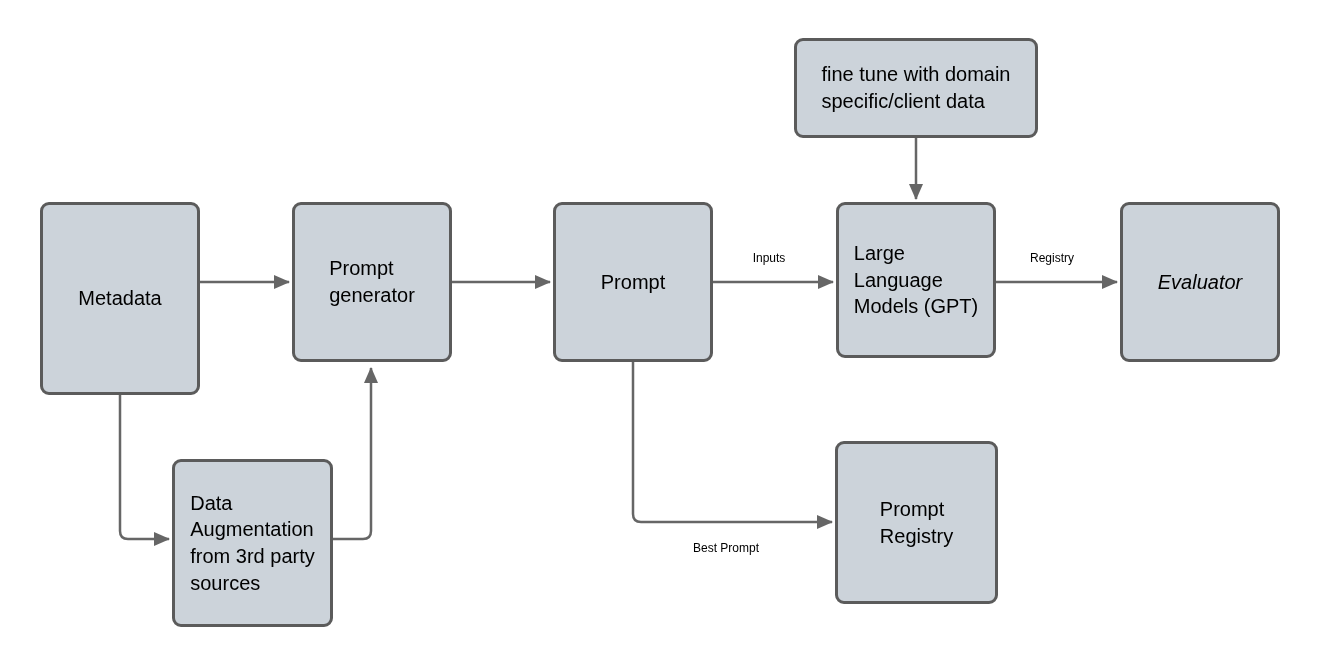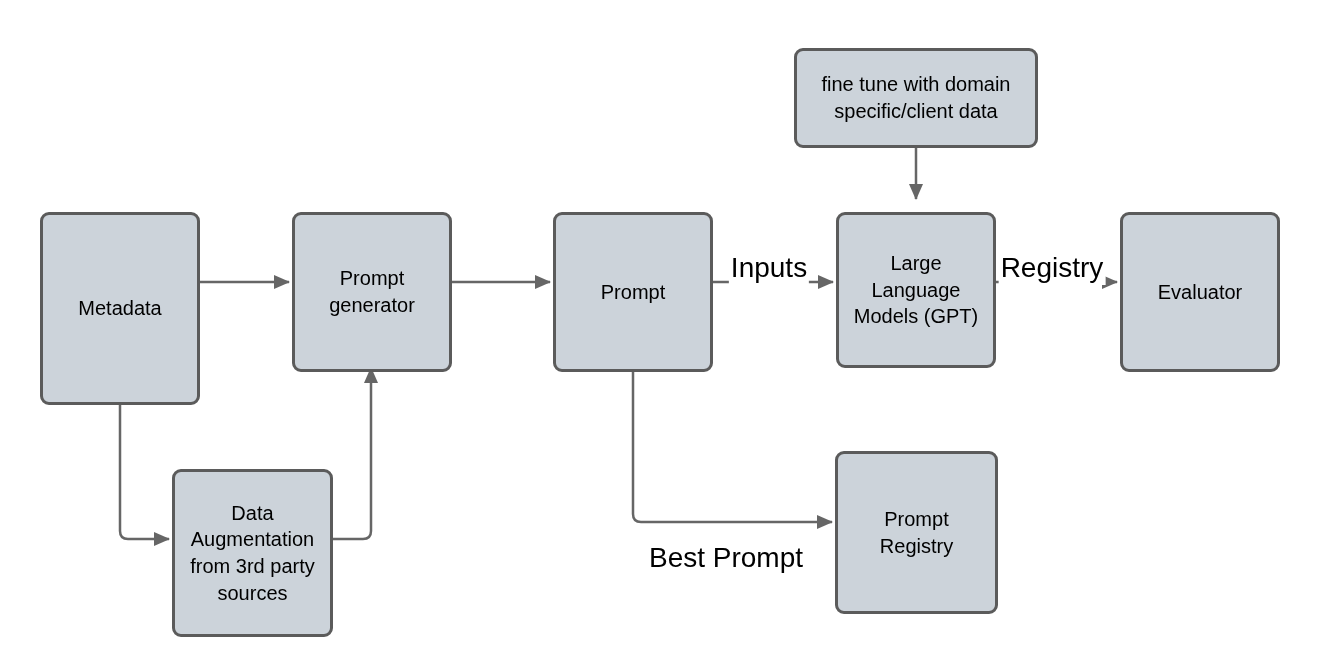--- a/index.html
+++ b/index.html
@@ -22,22 +22,21 @@
   }
 
   .node {
     position: absolute;
     background: var(--node-fill);
     border: 3px solid var(--node-border);
     border-radius: 9px;
     display: flex;
     align-items: center;
     justify-content: center;
-    text-align: center;
-    margin-top: 10px;
+    text-align: left;
   }
   .node .label {
     color: var(--text);
     font-size: 20px;
     line-height: 1.33;
     white-space: pre-line;
   }
 
   .edges-layer {
     position: absolute;
@@ -50,33 +49,33 @@
     fill: none;
     stroke: var(--arrow);
     stroke-width: 2.5;
   }
   .arrowhead { fill: var(--arrow); }
 
   .edge-label {
     position: absolute;
     transform: translateX(-50%);
     color: var(--text);
-    font-size: 28px;
+    font-size: 12px;
     line-height: 1.2;
     white-space: nowrap;
     background: var(--background);
     padding: 0 2px;
   }
 
   
   #node-metadata          { left: 40px;   top: 202px; width: 160px; height: 193px; }
   #node-prompt-generator  { left: 292px;  top: 202px; width: 160px; height: 160px; }
   #node-prompt            { left: 553px;  top: 202px; width: 160px; height: 160px; }
   #node-llm               { left: 836px;  top: 202px; width: 160px; height: 156px; }
-  #node-evaluator         { left: 1120px; top: 202px; width: 160px; height: 160px; }
+  #node-evaluator         { left: 1120px; top: 202px; width: 160px; height: 160px; font-style: italic; }
   #node-fine-tune         { left: 794px;  top: 38px;  width: 244px; height: 100px; }
   #node-data-augmentation { left: 172px;  top: 459px; width: 161px; height: 168px; }
   #node-prompt-registry   { left: 835px;  top: 441px; width: 163px; height: 163px; }
 
   
   #edge-label-inputs      { left: 769px;  top: 251px; }
   #edge-label-outputs     { left: 1052px; top: 251px; }
   #edge-label-best-prompt { left: 726px;  top: 541px; }
 </style>
 </head>

